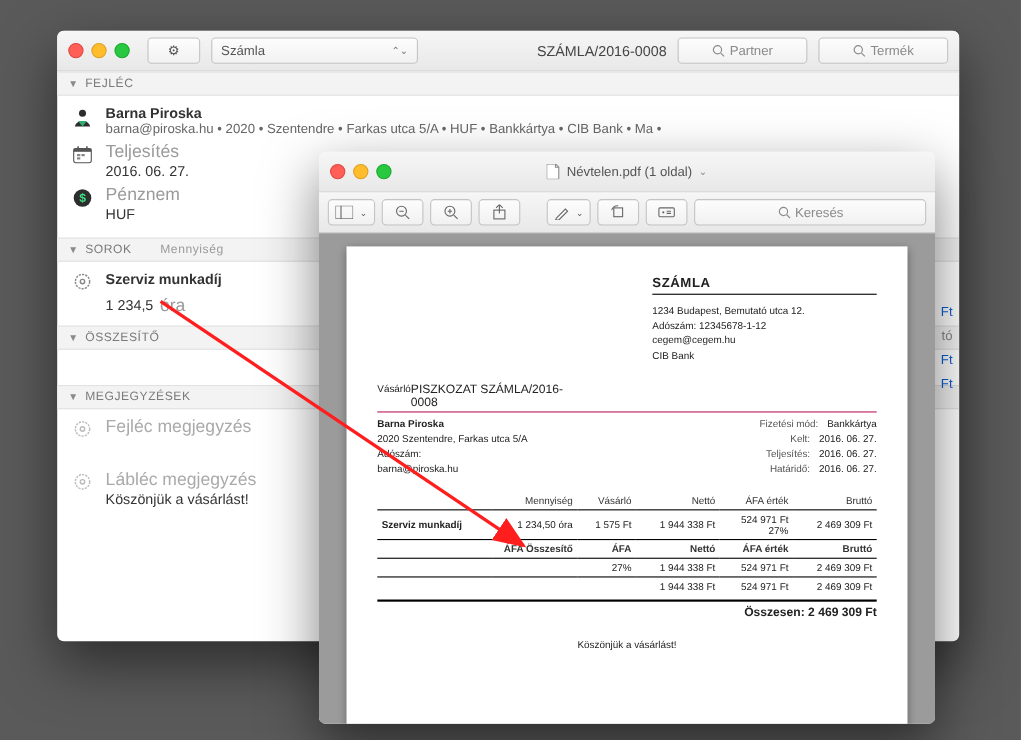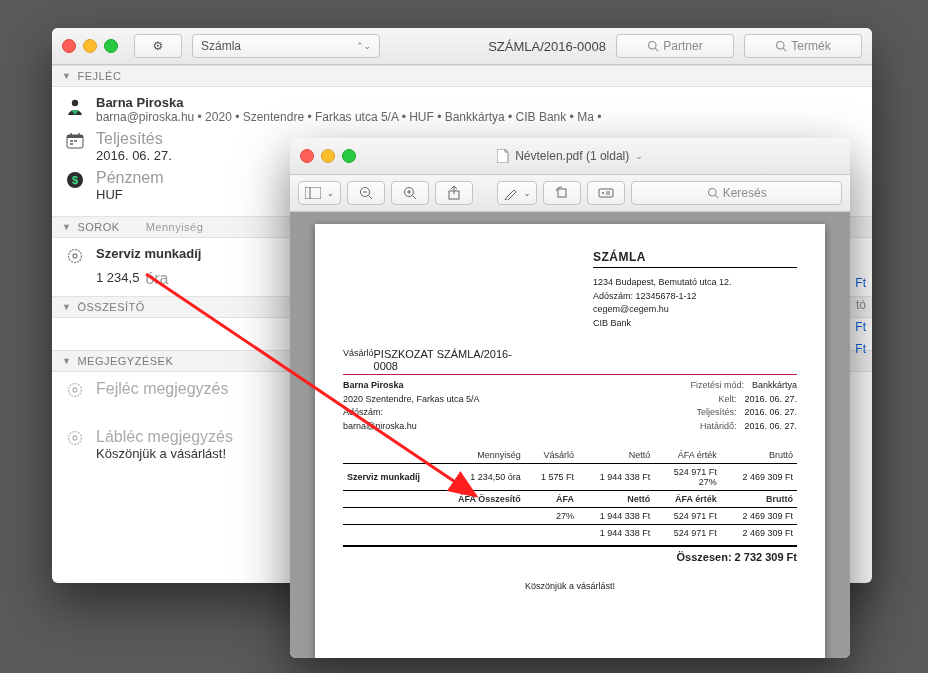--- a/index.html
+++ b/index.html
@@ -348,21 +348,21 @@
           <td>2 469 309 Ft</td>
         </tr>
         <tr style="border-top:1px solid #000">
           <td colspan="3"></td>
           <td>1 944 338 Ft</td>
           <td>524 971 Ft</td>
           <td>2 469 309 Ft</td>
         </tr>
       </tbody>
         </table>
-      <div class="total">Összesen: 2 732 309 Ft</div>
+      <div class="total">Összesen: 2 469 309 Ft</div>
       <div class="thanks">Köszönjük a vásárlást!</div>
     </div>
   </div>
 </div>
 
 <svg class="arrow" style="left:140px;top:268px" width="360" height="240">
   <defs>
       <marker id="ah" markerWidth="12" markerHeight="12" refX="9" refY="4" orient="auto">
         <path d="M0,0 L10,4 L0,8 Z" fill="#ff1e1e"></path>
       </marker>

